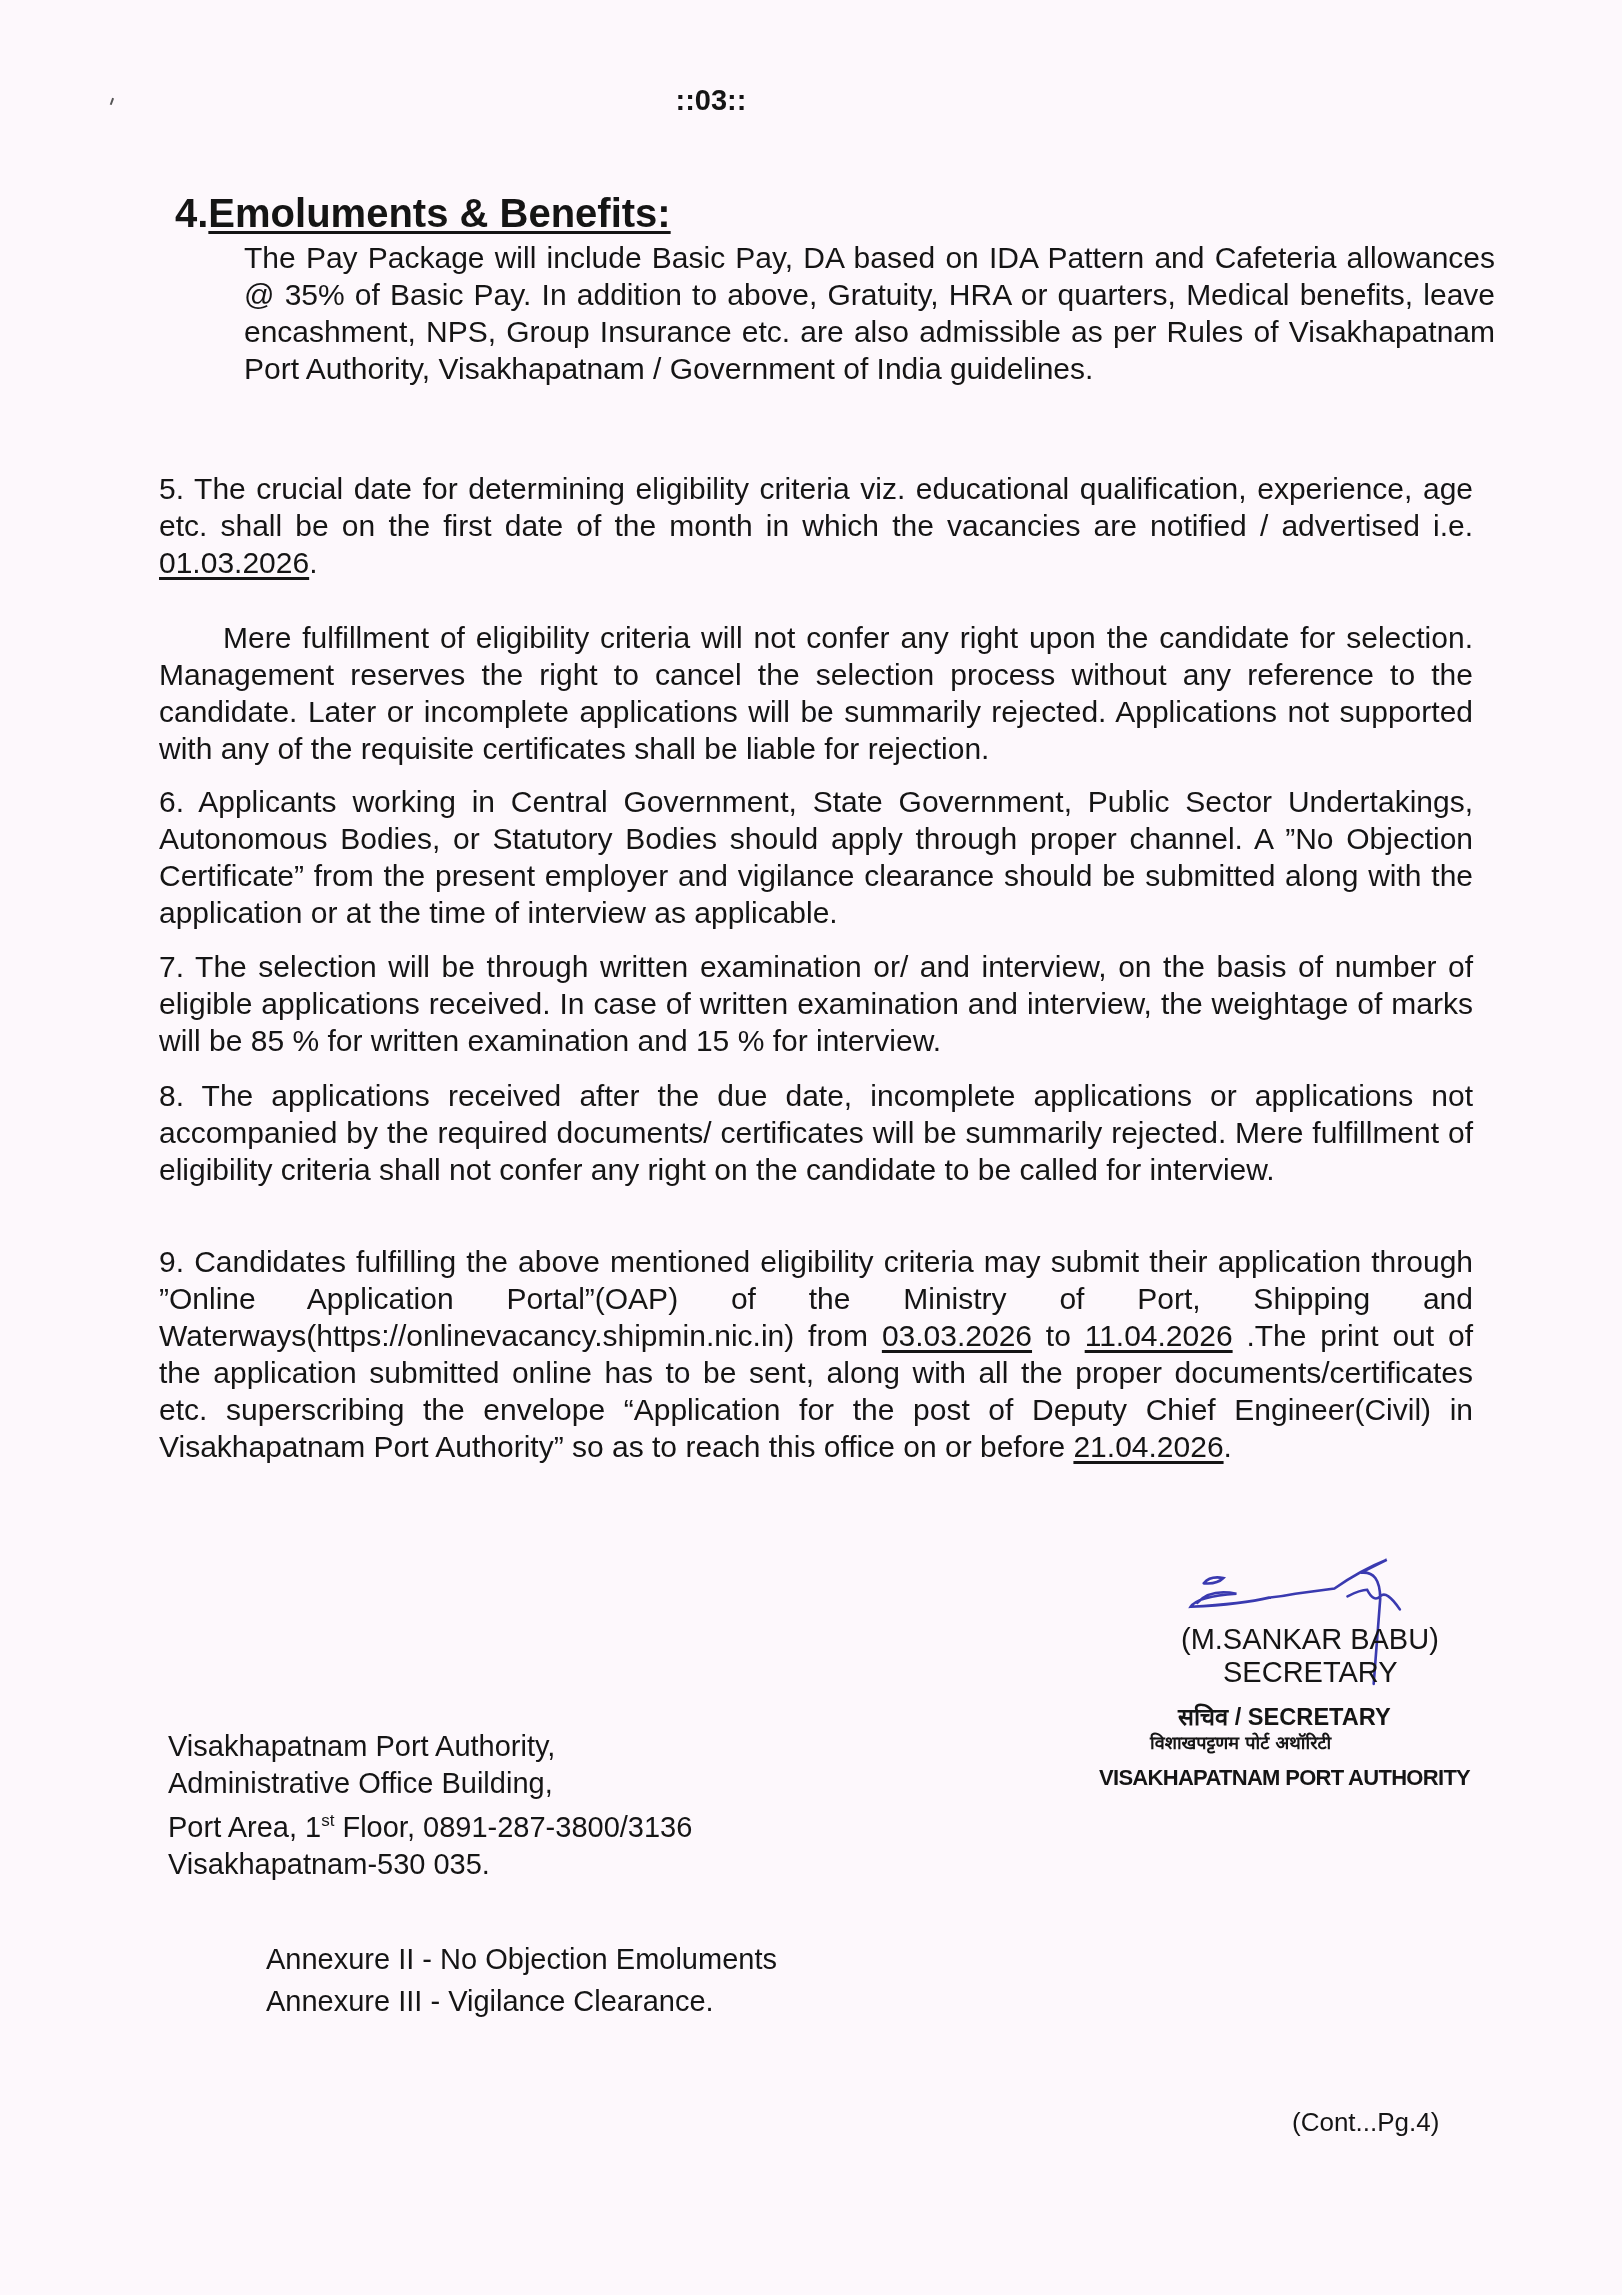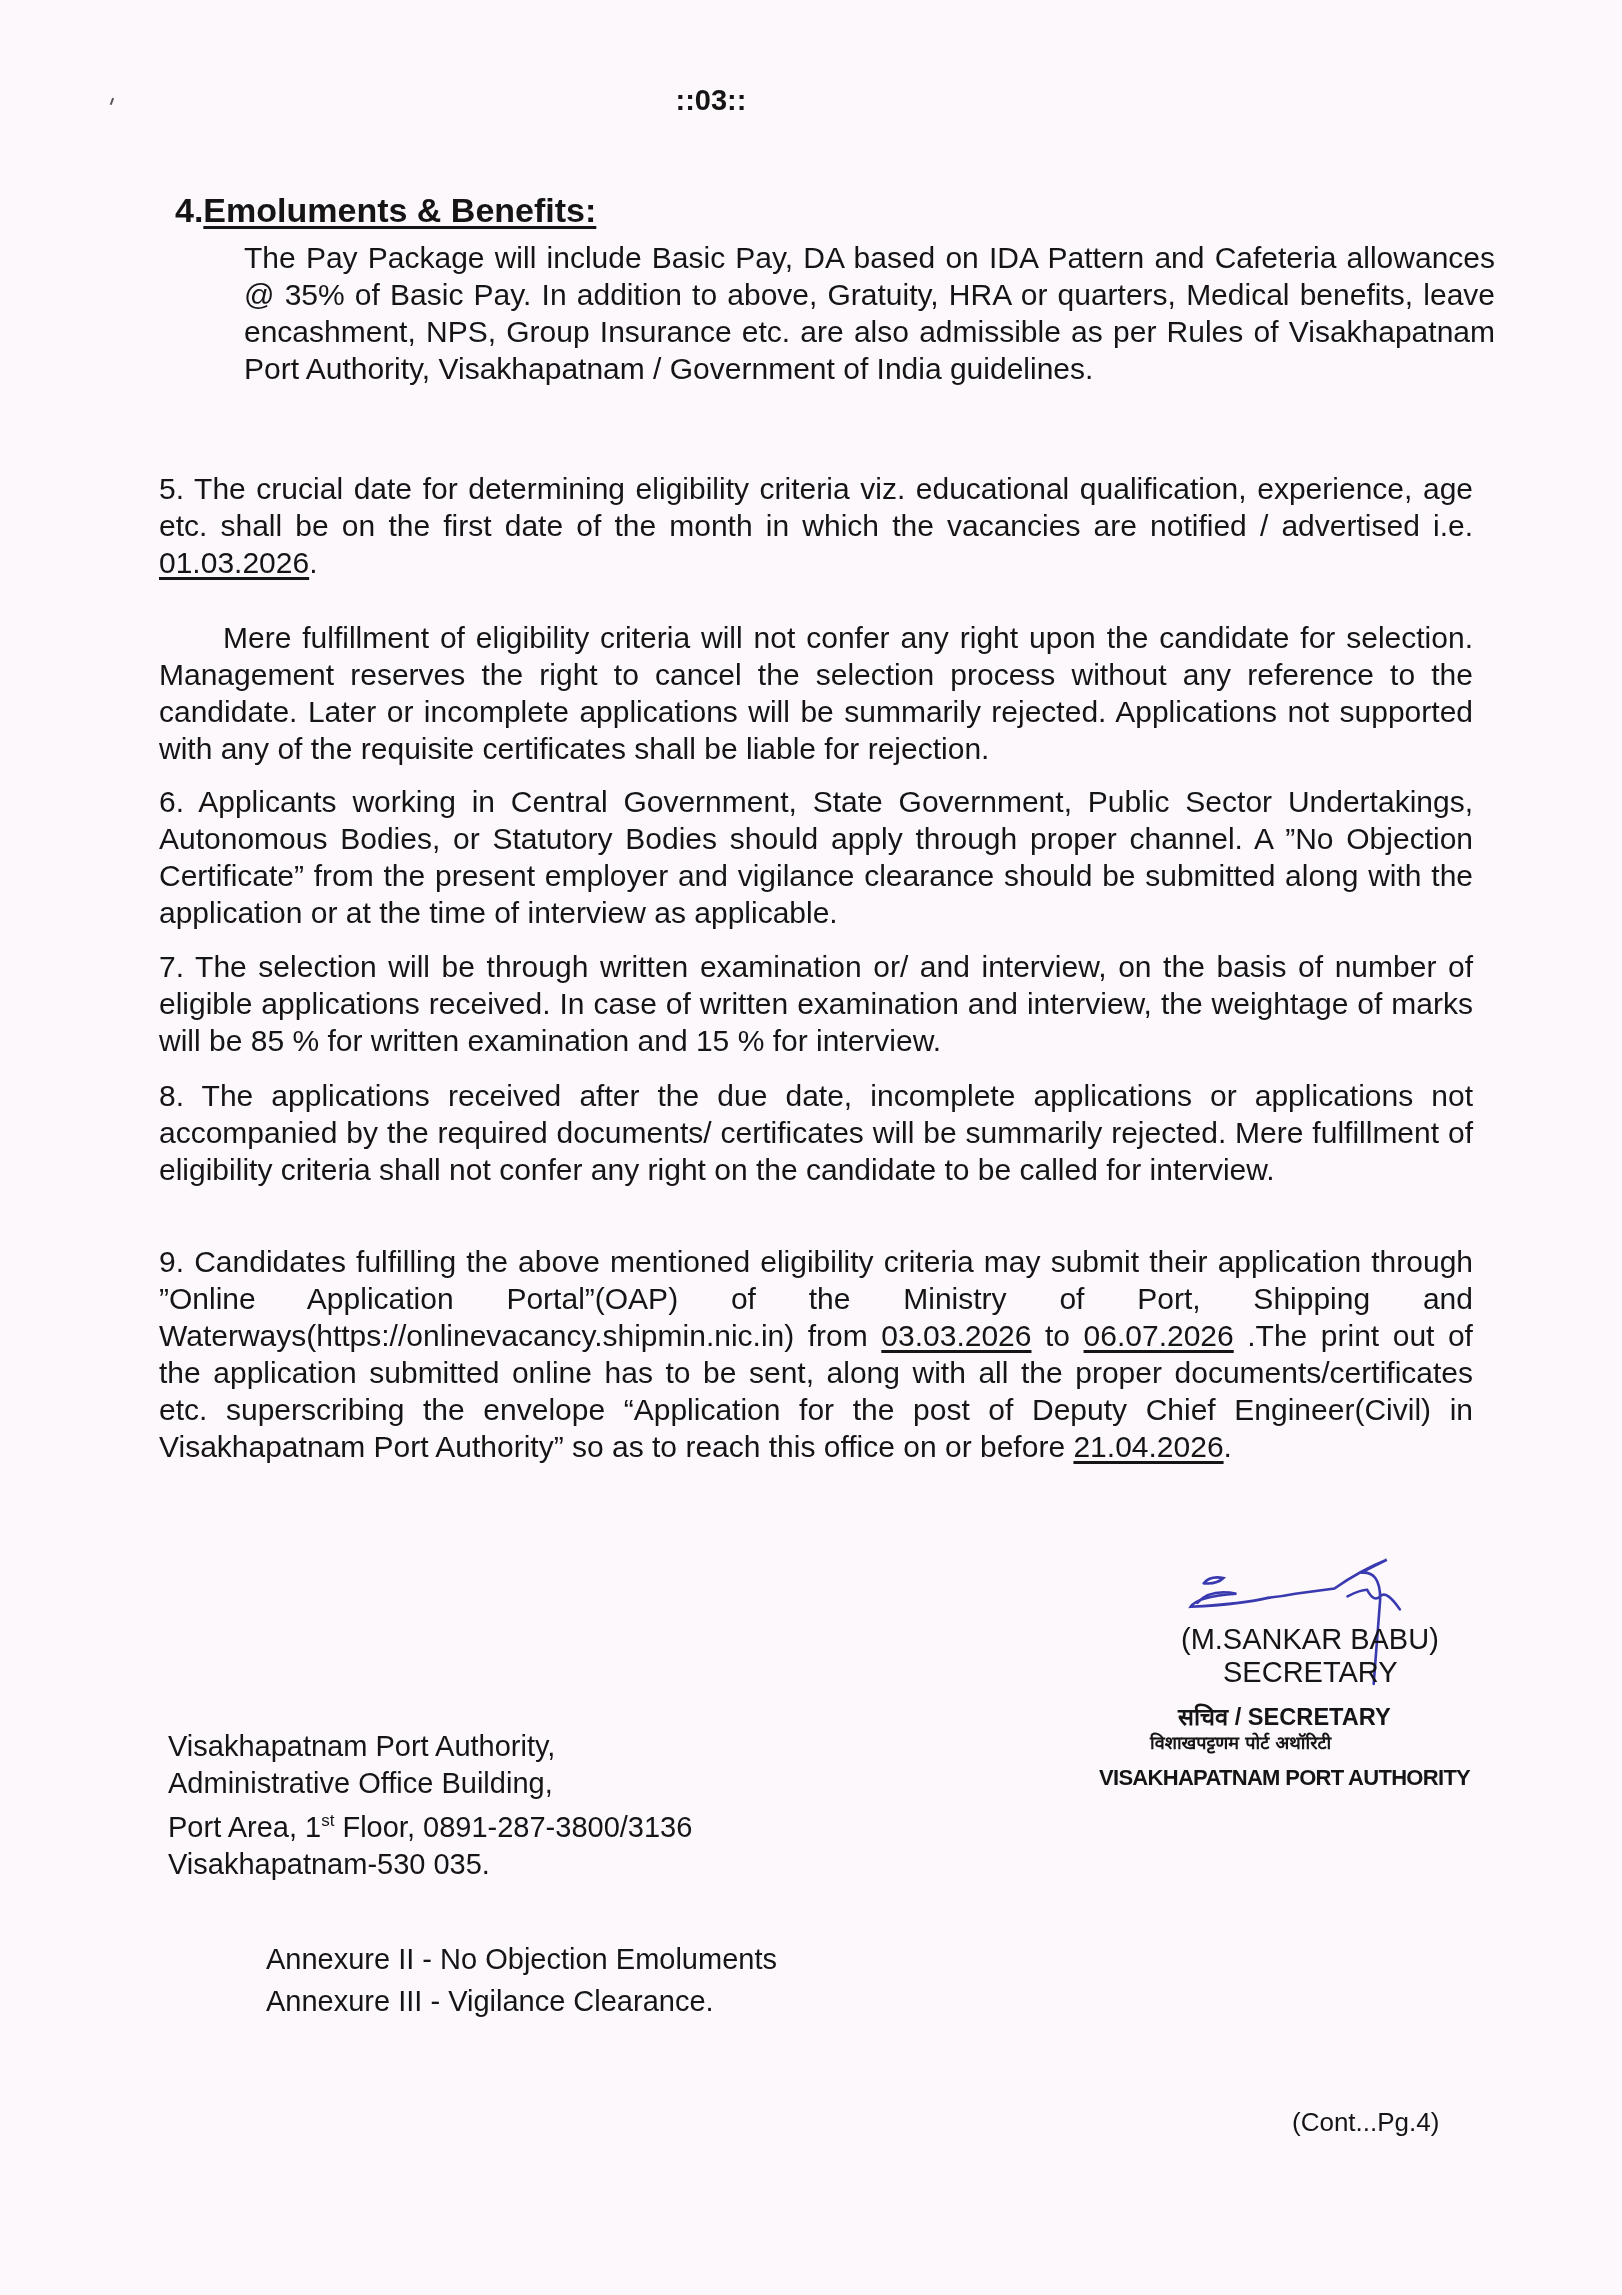--- a/index.html
+++ b/index.html
@@ -14,21 +14,21 @@
   .page-num {
     position: absolute; top: 84px; left: 0; width: 1422px;
     text-align: center; font-weight: bold; font-size: 29px;
   }
   .body-text {
     position: absolute; left: 159px; width: 1314px;
     font-size: 30px; line-height: 37px; text-align: justify;
   }
   .heading {
     position: absolute; left: 175px; top: 191px;
-    font-size: 34px; font-weight: bold;
+    font-size: 40px; font-weight: bold;
   }
   .heading .ul { text-decoration: underline; text-decoration-thickness: 2.6px; text-underline-offset: 3.9px; }
   .indent-block { left: 222px; width: 1251px; margin-left: 22px; }
   .u { text-decoration: underline; text-underline-offset: 3.9px; }
   .sig-block {
     position: absolute; left: 1086px; top: 1557px; width: 445px;
   }
   .sig-svg { position: absolute; left: 72px; top: 0; }
   .sig-name { position: absolute; left: 95px; top: 65px; font-size: 29px; line-height: 34px; }
   .sig-title { position: absolute; left: 137px; top: 99px; font-size: 29px; }
@@ -69,21 +69,21 @@
 <div class="body-text" style="top:783px;">6. Applicants working in Central Government, State Government, Public Sector Undertakings, Autonomous Bodies, or Statutory Bodies should apply through proper channel. A ”No Objection Certificate” from the present employer and vigilance clearance should be submitted along with the application or at the time of interview as applicable.</div>
 
 <div class="body-text" style="top:948px;">7. The selection will be through written examination or/ and interview, on the basis of number of eligible applications received. In case of written examination and interview, the weightage of marks will be 85 % for written examination and 15 % for interview.</div>
 
 <div class="body-text" style="top:1077px;">8. The applications received after the due date, incomplete applications or applications not accompanied by the required documents/ certificates will be summarily rejected. Mere fulfillment of eligibility criteria shall not confer any right on the candidate to be called for interview.</div>
 
 <div class="body-text" style="top:1243px;">
   <span>9. Candidates fulfilling the above mentioned eligibility criteria may submit their application through ”Online Application Portal”(OAP) of the Ministry of Port, Shipping and Waterways(https://onlinevacancy.shipmin.nic.in) from</span>
   <span class="u">03.03.2026</span>
   <span>to</span>
-  <span class="u">06.07.2026</span>
+  <span class="u">11.04.2026</span>
   <span>.The print out of the application submitted online has to be sent, along with all the proper documents/certificates etc. superscribing the envelope “Application for the post of Deputy Chief Engineer(Civil) in Visakhapatnam Port Authority” so as to reach this office on or before</span>
   <span class="u">21.04.2026</span><span>.</span>
 </div>
 
 <div class="sig-block">
   <svg class="sig-svg" width="366" height="144" viewBox="0 0 560 220">
     <path d="M70 40 q10 -12 30 -8 q-10 10 -30 8 M60 70 q20 -22 60 -14 q-60 4 -70 20 q80 -4 120 -14 q20 -2 40 -6 q30 -4 60 -8 q40 -28 80 -44 l-40 20 q30 -4 30 40 l-10 130 M290 60 q20 -10 30 -10 q10 20 20 10 q10 -10 30 20" fill="none" stroke="#3a3ab0" stroke-width="4" stroke-linecap="round"></path>
   </svg>
   <div class="sig-name">(M.SANKAR BABU)</div>
   <div class="sig-title">SECRETARY</div>

